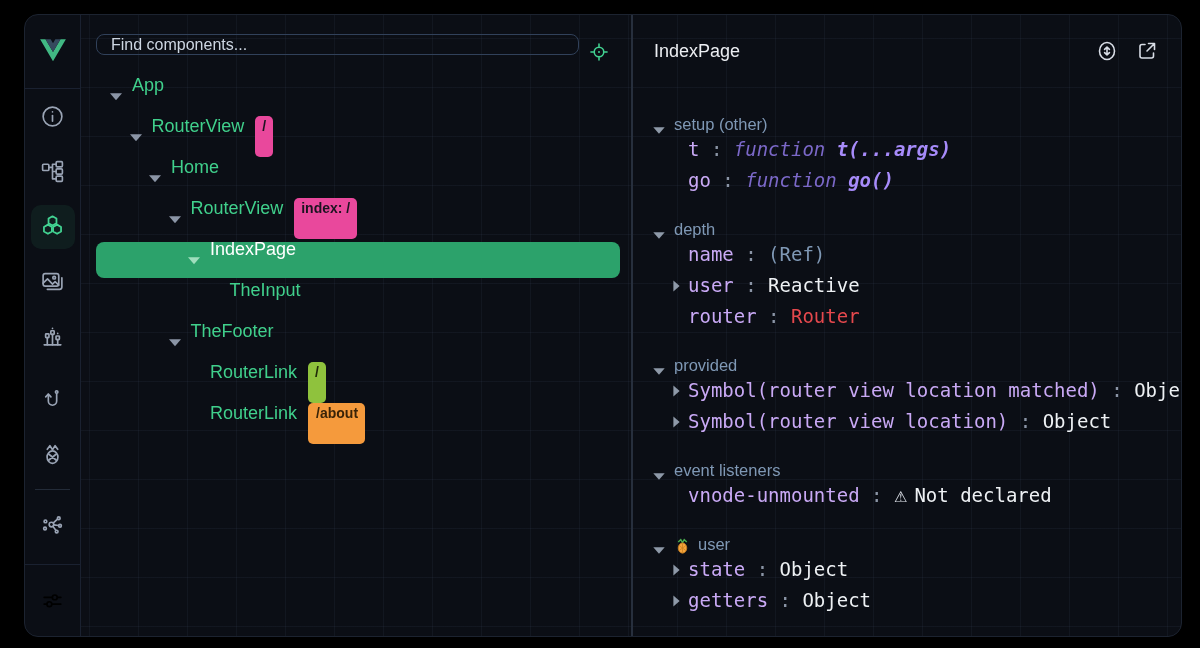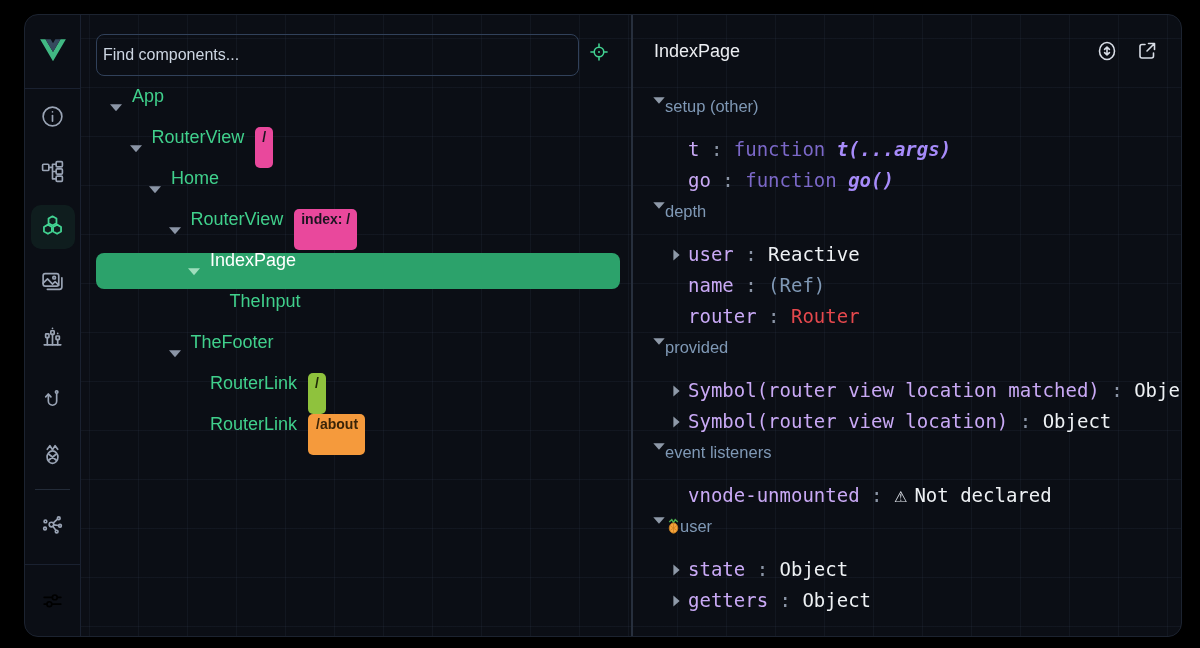--- a/index.html
+++ b/index.html
@@ -30,22 +30,22 @@
   .side-btn.active{color:var(--accent-green);}
   .side-btn.active .hl{background:rgba(66,211,146,0.08);border-radius:10px;width:44px;height:44px;
     display:flex;align-items:center;justify-content:center;}
   .side-gap{height:8px;}
   .side-divider{height:1px;background:#232b38;margin:7px 10px;}
   .side-spacer{flex:1;}
   .side-bottom{border-top:1px solid var(--border-soft);height:72px;display:flex;align-items:center;justify-content:center;}
   
   .panel-tree{width:550px;flex:0 0 550px;position:relative;z-index:1;}
   .tree-header{display:flex;align-items:flex-start;padding:19px 0 0 15px;}
-  .search-input{width:483px;height:42px;border:1px solid #31415a;border-radius:8px;background:transparent;
-    color:#dfe6ef;font-size:16px;padding:0 6px;font-family:"Liberation Sans",sans-serif;outline:none;}
+  .search-input{width:483px;height:21px;border:1px solid #31415a;border-radius:8px;background:transparent;
+    color:#dfe6ef;font-size:16px;padding:0 14px;font-family:"Liberation Sans",sans-serif;outline:none;}
   .search-input::placeholder{color:#cdd6e2;opacity:1;}
   .crosshair-btn{margin-left:7px;margin-top:5px;width:26px;height:26px;display:flex;align-items:center;
     justify-content:center;cursor:pointer;color:var(--accent-green);}
   .crosshair-btn svg{width:22px;height:22px;stroke:currentColor;fill:none;stroke-width:1.7;stroke-linecap:round;}
   .tree-body{margin-top:10px;}
   .tree-row{position:relative;height:41px;display:flex;cursor:pointer;
     padding-left:calc(51px + (var(--depth) * 19.5px));white-space:nowrap;}
   .row-bg{position:absolute;left:15px;right:11px;top:2.5px;bottom:2.5px;background:var(--selected-row-bg);
     border-radius:8px;z-index:0;}
   .tree-row>*{z-index:1;}
@@ -66,34 +66,34 @@
   .divider{position:absolute;left:606px;top:0;bottom:0;width:2px;background:#272f3d;z-index:2;cursor:col-resize;}
   
   .panel-right{position:absolute;left:611px;top:0;right:0;bottom:0;display:flex;flex-direction:column;z-index:1;}
   .insp-header{height:72px;display:flex;align-items:center;padding:0 22px 0 18px;}
   .insp-title{color:#eceef2;font-size:18px;font-weight:500;}
   .insp-actions{margin-left:auto;display:flex;gap:16px;align-items:center;}
   .insp-actions .act{width:24px;height:24px;color:#d8dde6;cursor:pointer;}
   .insp-actions svg{width:24px;height:24px;stroke:currentColor;fill:none;stroke-width:1.6;
     stroke-linecap:round;stroke-linejoin:round;}
   .insp-body{position:relative;flex:1;overflow:hidden;padding:10px 0 0 17px;white-space:nowrap;}
-  .section-header{height:37px;display:flex;align-items:flex-start;cursor:pointer;margin-top:6px;}
+  .section-header{height:37px;display:flex;align-items:flex-end;gap:9px;cursor:pointer;margin-top:6px;}
   .section-header:first-child{margin-top:0;}
   .section-header .label{color:var(--section-label);font-size:16.5px;}
   .section-header .caret-down{border-top-color:#8e99a8;transform:scale(0.95);}
   .pineapple{width:17px;height:17px;margin-right:-2px;}
   .prop-row{position:relative;height:31px;line-height:31px;padding-left:35px;cursor:pointer;
     font-family:"DejaVu Sans Mono",monospace;font-size:19px;}
   .prop-row .caret-right{position:absolute;left:20px;top:50%;transform:translateY(-50%) scale(0.9);}
   .k{color:var(--key-lavender);}
   .colon{color:var(--text-muted);}
   .v{color:var(--value-white);}
   .v-ref{color:var(--value-ref);}
   .v-error{color:var(--value-error);}
-  .kw{color:var(--fn-keyword);}
+  .kw{color:var(--fn-keyword);font-style:italic;}
   .sig{color:var(--fn-signature);font-style:italic;font-weight:bold;}
   .warn{font-family:"DejaVu Sans",sans-serif;font-size:15px;color:#dfe3ea;margin-right:7px;}
 </style>
 </head>
 <body>
 
 <div class="app">
   <div class="grid-overlay"></div>
 
   <div class="sidebar">
@@ -265,22 +265,22 @@
         <div class="section-header">
           <span class="caret-down"></span>
           <span class="label">setup (other)</span>
         </div>
         <div class="prop-row"><span class="k">t</span><span class="colon"> : </span><span class="kw">function </span><span class="sig">t(...args)</span></div>
         <div class="prop-row"><span class="k">go</span><span class="colon"> : </span><span class="kw">function </span><span class="sig">go()</span></div>
         <div class="section-header">
           <span class="caret-down"></span>
           <span class="label">depth</span>
         </div>
+        <div class="prop-row"><span class="k">name</span><span class="colon"> : </span><span class="v"></span><span class="v-ref">  (Ref)</span></div>
         <div class="prop-row"><span class="caret-right"></span><span class="k">user</span><span class="colon"> : </span><span class="v">Reactive</span></div>
-        <div class="prop-row"><span class="k">name</span><span class="colon"> : </span><span class="v"></span><span class="v-ref">  (Ref)</span></div>
         <div class="prop-row"><span class="k">router</span><span class="colon"> : </span><span class="v-error">Router</span></div>
         <div class="section-header">
           <span class="caret-down"></span>
           <span class="label">provided</span>
         </div>
         <div class="prop-row"><span class="caret-right"></span><span class="k">Symbol(router view location matched)</span><span class="colon"> : </span><span class="v">Object</span></div>
         <div class="prop-row"><span class="caret-right"></span><span class="k">Symbol(router view location)</span><span class="colon"> : </span><span class="v">Object</span></div>
         <div class="section-header">
           <span class="caret-down"></span>
           <span class="label">event listeners</span>

